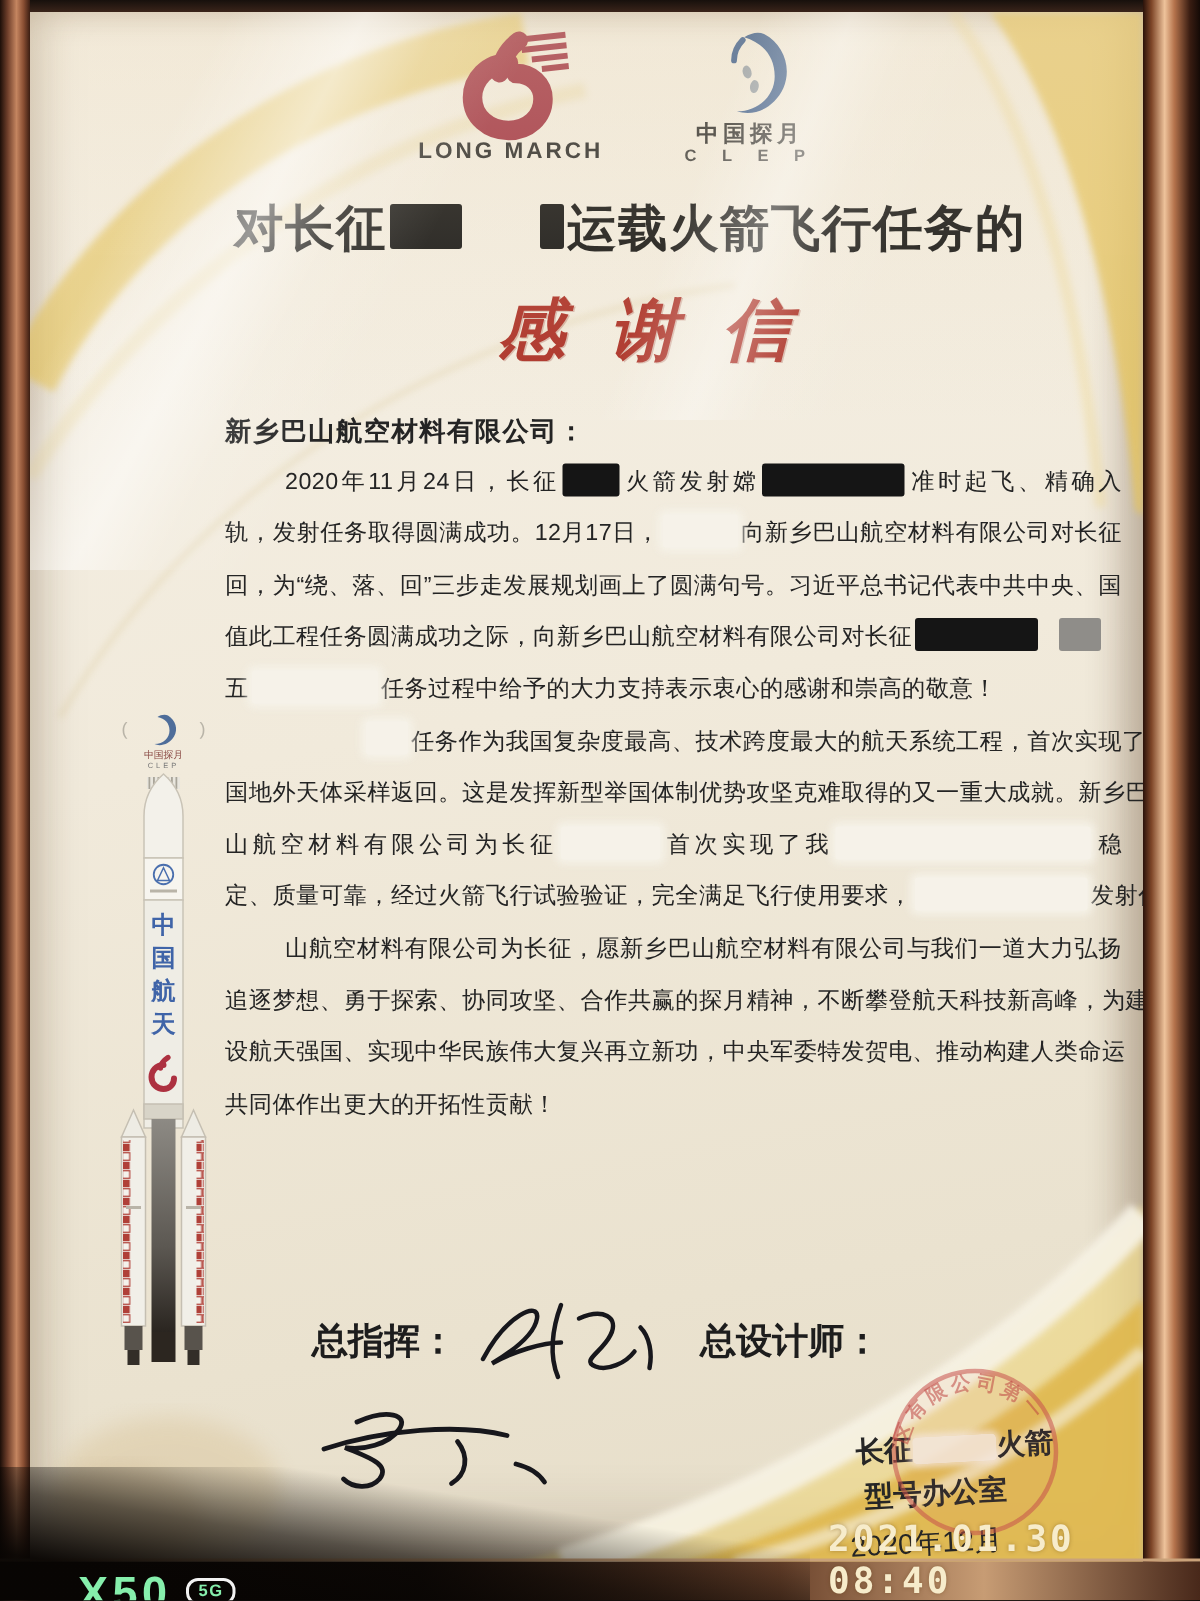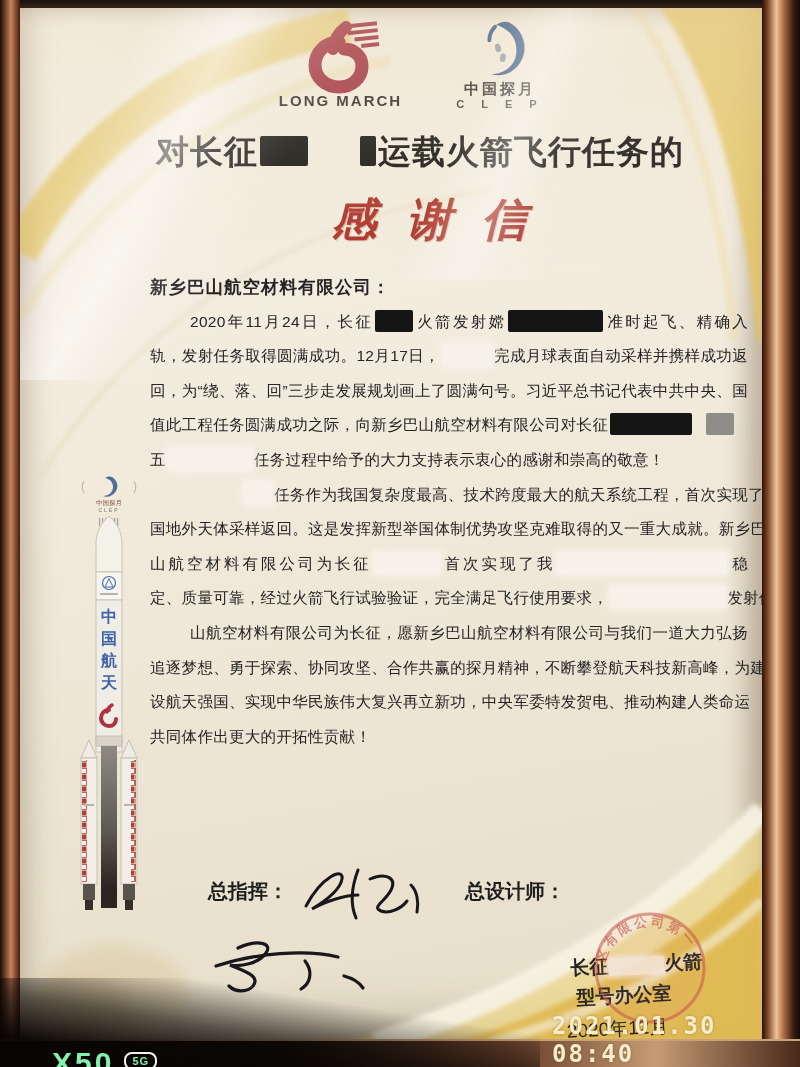--- a/index.html
+++ b/index.html
@@ -45,21 +45,21 @@
   .rd-b,.rd-w,.rd-g,.rd-sp{display:inline-block;vertical-align:middle;height:22px;border-radius:2px;
     margin:0 2px;transform:translateY(-2px);}
   .rd-b{background:#151515;}
   .rd-w{background:#f6f2e9;box-shadow:0 0 6px 3px rgba(246,242,233,.95);}
   .rd-g{background:#90выш8e8a;background:#8f8d89;}
   .rd-sp{background:transparent;}
   
   .rocket{position:absolute;left:36px;top:466px;width:106px;height:502px;z-index:5;}
   
   .sig-row{position:absolute;left:188px;top:852px;width:520px;height:80px;z-index:20;}
-  .sig-label{font-size:20px;font-weight:700;color:#1d1d1d;display:inline-block;vertical-align:top;padding-top:18px;}
+  .sig-label{font-size:24px;font-weight:700;color:#1d1d1d;display:inline-block;vertical-align:top;padding-top:18px;}
   .sig-svg{display:inline-block;vertical-align:top;}
   
   .stamp-circle{position:absolute;left:568px;top:898px;width:124px;height:124px;z-index:26;
     filter:blur(.4px);}
   .stamp-block{position:absolute;left:508px;top:944px;width:220px;z-index:25;transform:rotate(-3deg);
     color:#262626;}
   .stamp-l1{font-size:19px;font-weight:700;text-align:center;}
   .stamp-l2{font-size:19px;font-weight:700;text-align:center;margin-top:4px;transform:translateX(-14px);}
   .stamp-l3{font-size:19px;text-align:center;margin-top:7px;transform:translateX(-22px);}
   .stamp-gap{display:inline-block;width:56px;height:18px;vertical-align:middle;border-radius:3px;
@@ -136,21 +136,21 @@
     </svg>
     <div class="clep-cn">中国探月</div>
     <div class="clep-en">C L E P</div>
 
     <div class="title-line"><span>对长征</span><span class="rd-b" style="width: 48px;"></span><span class="rd-sp" style="width: 44px;"></span><span class="rd-b" style="width: 16px;"></span><span>运载火箭飞行任务的</span></div>
     <div class="subtitle">感谢信</div>
 
     <div class="letter">
         <div class="line bold"><span>新乡巴山航空材料有限公司：</span></div>
         <div class="line just" style="padding-left: 40px;"><span>2020年11月24日，长征</span><span class="rd-b" style="width: 38px;"></span><span>火箭发射嫦</span><span class="rd-b" style="width: 95px;"></span><span>准时起飞、精确入</span></div>
-        <div class="line just"><span>轨，发射任务取得圆满成功。12月17日，</span><span class="rd-w" style="width: 50px;"></span><span>完成月球表面自动采样并携样成功返</span></div>
+        <div class="line just"><span>轨，发射任务取得圆满成功。12月17日，</span><span class="rd-w" style="width: 50px;"></span><span>向新乡巴山航空材料有限公司对长征</span></div>
         <div class="line just"><span>回，为“绕、落、回”三步走发展规划画上了圆满句号。习近平总书记代表中共中央、国</span></div>
         <div class="line"><span>值此工程任务圆满成功之际，向新乡巴山航空材料有限公司对长征</span><span class="rd-b" style="width: 82px;"></span><span class="rd-sp" style="width: 6px;"></span><span class="rd-g" style="width: 28px;"></span></div>
         <div class="line"><span>五</span><span class="rd-w" style="width: 84px;"></span><span>任务过程中给予的大力支持表示衷心的感谢和崇高的敬意！</span></div>
         <div class="line just" style="padding-left: 92px;"><span class="rd-w" style="width: 28px;"></span><span>任务作为我国复杂度最高、技术跨度最大的航天系统工程，首次实现了我</span></div>
         <div class="line just"><span>国地外天体采样返回。这是发挥新型举国体制优势攻坚克难取得的又一重大成就。新乡巴</span></div>
         <div class="line just"><span>山航空材料有限公司为长征</span><span class="rd-w" style="width: 66px;"></span><span>首次实现了我</span><span class="rd-w" style="width: 170px;"></span><span>稳</span></div>
         <div class="line just"><span>定、质量可靠，经过火箭飞行试验验证，完全满足飞行使用要求，</span><span class="rd-w" style="width: 115px;"></span><span>发射任</span></div>
         <div class="line just" style="padding-left: 40px;"><span>山航空材料有限公司为长征，愿新乡巴山航空材料有限公司与我们一道大力弘扬</span></div>
         <div class="line just"><span>追逐梦想、勇于探索、协同攻坚、合作共赢的探月精神，不断攀登航天科技新高峰，为建</span></div>
         <div class="line just"><span>设航天强国、实现中华民族伟大复兴再立新功，中央军委特发贺电、推动构建人类命运</span></div>
@@ -222,21 +222,21 @@
     <div class="sig-row">
       <span class="sig-label">总指挥：</span>
       <svg class="sig-svg" width="140" height="70" viewBox="0 0 140 70">
         <g fill="none" stroke="#17171c" stroke-width="3" stroke-linecap="round">
           <path d="M14,46 C30,16 52,7 50,19 C48,31 30,43 20,49 C34,41 54,35 66,35"></path>
           <path d="M66,10 C60,26 58,44 64,58"></path>
           <path d="M78,19 C94,12 105,18 99,30 C93,42 79,47 89,51 C97,54 109,49 115,41"></path>
           <path d="M119,25 C125,31 127,42 125,52"></path>
         </g>
       </svg>
-      <span class="sig-label" style="margin-left:28px">总设计师：</span>
+      <span class="sig-label" style="margin-left:14px">总设计师：</span>
       <svg class="sig-svg" width="160" height="78" viewBox="0 0 160 78">
         <g fill="none" stroke="#17171c" stroke-width="3.2" stroke-linecap="round">
           <path d="M30,18 C50,9 65,13 58,23 C51,33 34,37 22,35 C36,41 53,46 45,56 C39,63 27,62 21,56"></path>
           <path d="M8,36 C48,23 98,19 130,27"></path>
           <path d="M97,31 C105,41 103,53 93,59"></path>
           <path d="M136,46 C144,48 151,52 155,58"></path>
         </g>
       </svg>
     </div>
 

